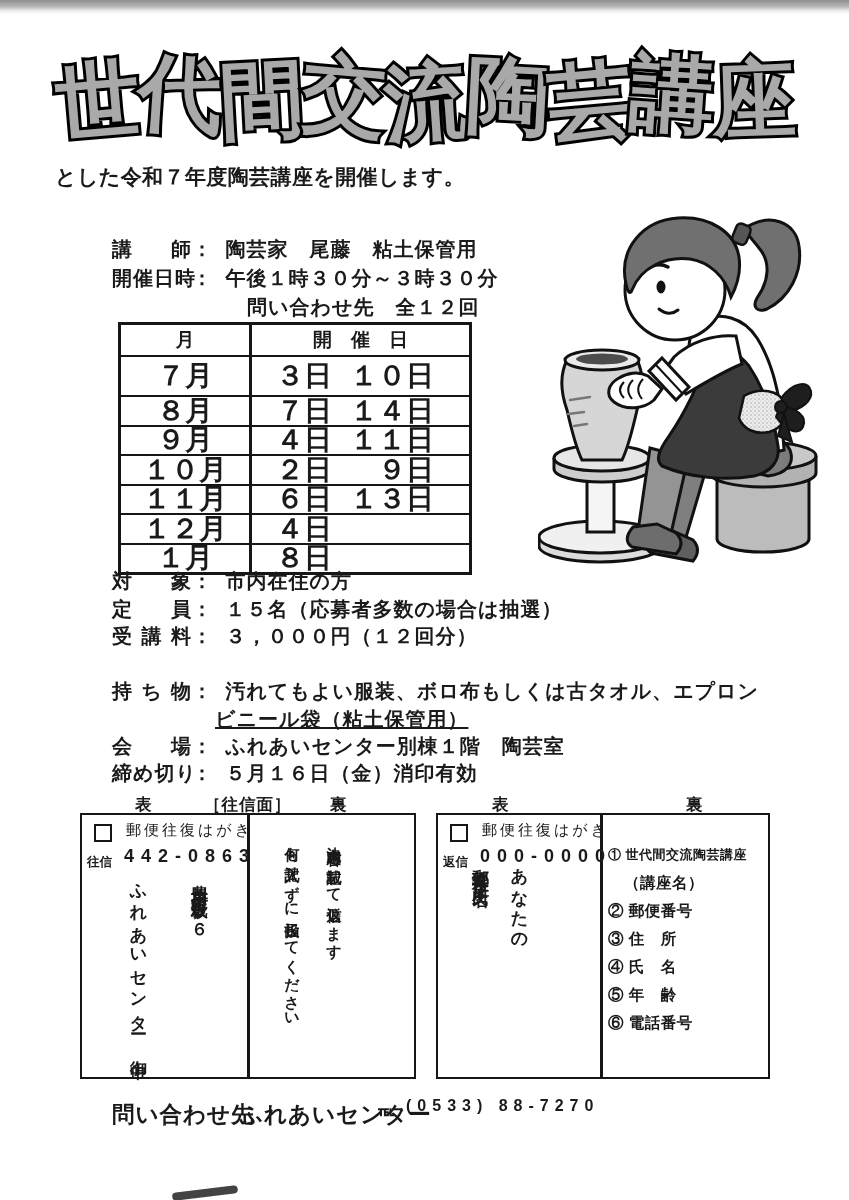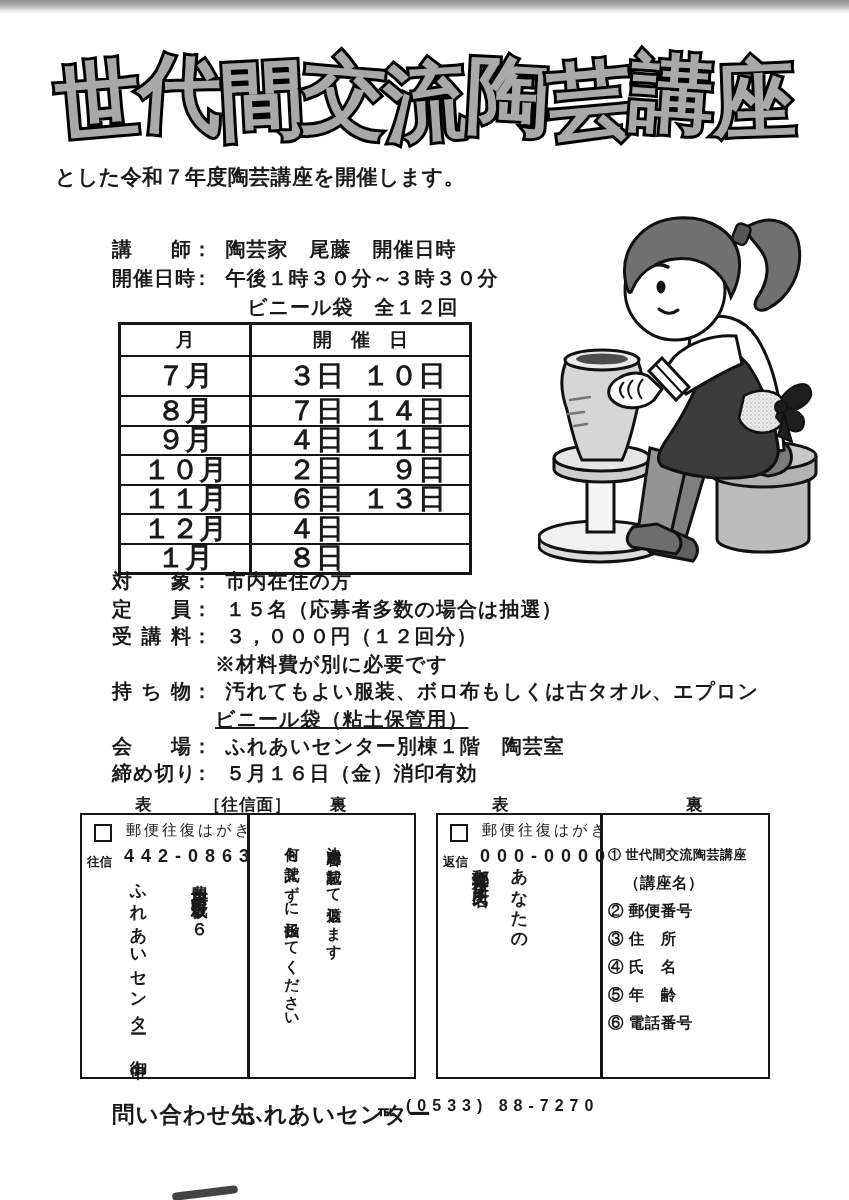--- a/index.html
+++ b/index.html
@@ -30,21 +30,21 @@
   .val{margin-left:6px;}
   .subrow{position:absolute;font-size:20px;font-weight:600;letter-spacing:1px;white-space:nowrap;}
   
   .sched{position:absolute;left:118px;top:322px;width:348px;border:3px solid #161616;}
   .trow{display:flex;align-items:center;height:27.5px;font-size:28px;font-weight:600;}
   .trow.thead{height:30px;font-size:19px;font-weight:700;}
   .trow.first{height:38px;}
   .trow + .trow{border-top:2px solid #161616;}
   .cm{width:128px;text-align:center;border-right:3px solid #161616;align-self:stretch;
       display:flex;align-items:center;justify-content:center;}
-  .cd{flex:1;display:flex;align-items:center;padding-left:12px;}
+  .cd{flex:1;display:flex;align-items:center;padding-left:0;}
   .cdh{justify-content:center;padding-left:0;}
   .d1{display:inline-block;width:80px;text-align:right;}
   .d2{display:inline-block;width:102px;text-align:right;}
   
   .illu{position:absolute;left:538px;top:210px;width:307px;height:368px;}
   
   .cardhead-span{position:absolute;font-size:16.5px;font-weight:700;letter-spacing:1px;white-space:nowrap;}
   .card{position:absolute;top:813px;height:262px;border:2.5px solid #161616;background:#fff;}
   .divider{position:absolute;top:0;bottom:0;width:2.5px;background:#161616;}
   .chk{position:absolute;left:12px;top:9px;width:14px;height:14px;border:2.5px solid #161616;}
@@ -72,27 +72,27 @@
   <div class="scan-top"></div>
 
   <h1 class="title"><span class="tchar" style="transform: rotate(-5deg) translateY(3px);">世</span><span class="tchar" style="transform: rotate(4deg) translateY(-4px);">代</span><span class="tchar" style="transform: rotate(-3deg) translateY(2px);">間</span><span class="tchar" style="transform: rotate(5deg) translateY(-3px);">交</span><span class="tchar" style="transform: rotate(-4deg) translateY(4px);">流</span><span class="tchar" style="transform: rotate(3deg) translateY(-2px);">陶</span><span class="tchar" style="transform: rotate(-5deg) translateY(3px);">芸</span><span class="tchar" style="transform: rotate(4deg) translateY(-4px);">講</span><span class="tchar" style="transform: rotate(-2deg) translateY(1px);">座</span></h1>
 
   <p class="intro">
     <span class="iline">とした令和７年度陶芸講座を開催します。</span>
   </p>
 
   <div class="row" style="top:236px;">
     <span class="jl">講師</span><span class="colon">：</span>
-    <span class="val">陶芸家　尾藤　開催日時</span>
+    <span class="val">陶芸家　尾藤　粘土保管用</span>
   </div>
   <div class="row" style="top:265px;">
     <span class="jl">開催日時</span><span class="colon">：</span>
     <span class="val">午後１時３０分～３時３０分</span>
   </div>
-  <div class="subrow" style="left:247px;top:294px;">ビニール袋　全１２回</div>
+  <div class="subrow" style="left:247px;top:294px;">問い合わせ先　全１２回</div>
 
   <div class="sched">
     <div class="trow thead">
       <div class="cm">月</div>
       <div class="cd cdh">開　催　日</div>
     </div>
     <div class="trow first">
       <div class="cm">７月</div>
       <div class="cd">
           <span class="d1">３日</span>
@@ -207,21 +207,20 @@
     <span class="val">市内在住の方</span>
   </div>
   <div class="row" style="top:595.5px;">
     <span class="jl">定員</span><span class="colon">：</span>
     <span class="val">１５名（応募者多数の場合は抽選）</span>
   </div>
   <div class="row" style="top:623px;">
     <span class="jl">受講料</span><span class="colon">：</span>
     <span class="val">３，０００円（１２回分）</span>
   </div>
-  <div class="subrow" style="left:215px;top:650.5px;">※材料費が別に必要です</div>
   <div class="row" style="top:678px;">
     <span class="jl">持ち物</span><span class="colon">：</span>
     <span class="val">汚れてもよい服装、ボロ布もしくは古タオル、エプロン</span>
   </div>
   <div class="subrow" style="left:215px;top:705.5px;text-decoration:underline;">ビニール袋（粘土保管用）</div>
   <div class="row" style="top:733px;">
     <span class="jl">会場</span><span class="colon">：</span>
     <span class="val">ふれあいセンター別棟１階　陶芸室</span>
   </div>
   <div class="row" style="top:760px;">

